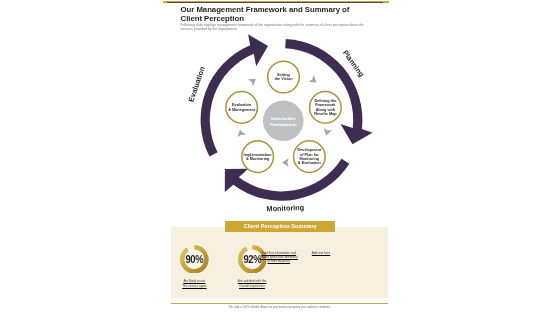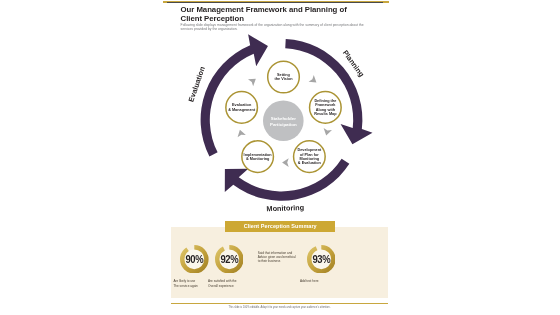--- a/index.html
+++ b/index.html
@@ -7,35 +7,35 @@
   .slide{position:absolute;left:163px;top:-26px;width:226px;height:341px;background:#ffffff;}
   .rule-gold{position:absolute;left:0;top:27px;width:226px;height:1.5px;background:#c8a73f;}
   .rule-dark{position:absolute;left:4px;top:28.4px;width:216px;height:1px;background:#4a4a4a;}
   .title{position:absolute;left:17.6px;top:31px;width:170px;font-size:7.8px;font-weight:bold;color:#231f20;line-height:9.1px;letter-spacing:-0.05px;}
   .diagram{position:absolute;left:0;top:0;}
   .subtitle{position:absolute;left:17.6px;top:49.6px;width:187px;font-size:3.4px;color:#77787b;line-height:3.9px;}
   .summary-panel{position:absolute;left:8px;top:252.6px;width:217px;height:71.6px;background:#f7efdf;}
   .summary-banner{position:absolute;left:54px;top:-5.9px;width:110.4px;height:10.9px;background:#cda834;display:flex;align-items:center;justify-content:center;}
   .summary-banner span{font-size:5.5px;font-weight:bold;color:#ffffff;letter-spacing:0.05px;}
   .stats{position:absolute;left:0;top:0;width:217px;height:71.6px;}
-  .stat{position:absolute;top:18px;width:42px;margin-left:-21px;text-align:left;}
+  .stat{position:absolute;top:18px;width:42px;margin-left:-21px;text-align:center;text-decoration:underline;}
   .stat .donut{position:relative;width:28.6px;height:28.6px;margin:0 auto;}
   .stat .donut svg{display:block;}
   .stat .pct{position:absolute;left:0;top:0;width:28.6px;height:28.6px;display:flex;align-items:center;justify-content:center;font-size:11px;font-weight:bold;color:#231f20;letter-spacing:-0.5px;transform:scaleX(0.86);}
   .stat .cap{margin-top:6.1px;font-size:3.1px;color:#4a4034;line-height:4.3px;}
   .rule-bottom{position:absolute;left:8px;top:328.6px;width:217px;height:1.5px;background:#c8a73f;}
   .footer-note{position:absolute;left:8px;top:332px;width:217px;text-align:center;font-size:2.6px;color:#6d6e71;}
 </style>
 </head>
 <body>
 
 <div class="slide">
   <div class="rule-gold"></div>
   <div class="rule-dark"></div>
-  <div class="title">Our Management Framework and Planning of Client Perception</div>
+  <div class="title">Our Management Framework and Summary of Client Perception</div>
   <div class="subtitle">Following slide displays management framework of the organization along with the summary of client perception about the services provided by the organization.</div>
   <svg class="diagram" viewBox="163 -26 226 341" width="226" height="341">
     <g>
       <path fill="#3f2c51" d="M 285.73 39.01 A 80.9 80.9 0 0 1 361.86 129.10 L 372.48 132.75 L 352.41 144.22 L 340.55 124.03 L 352.72 128.04 A 71.7 71.7 0 0 0 285.25 48.20 Z"></path>
       <path fill="#3f2c51" d="M 349.35 163.86 A 80.9 80.9 0 0 1 233.27 184.75 L 224.79 192.12 L 224.90 169.00 L 248.31 168.82 L 238.75 177.36 A 71.7 71.7 0 0 0 341.63 158.85 Z"></path>
       <path fill="#3f2c51" d="M 209.42 156.53 A 80.9 80.9 0 0 1 250.15 45.22 L 248.12 34.18 L 267.96 46.03 L 256.20 66.28 L 253.72 53.70 A 71.7 71.7 0 0 0 217.61 152.35 Z"></path>
     </g>
     <g fill="#231f20" font-family="Liberation Sans, sans-serif" font-size="7.3" font-weight="bold">
       <text transform="translate(199,85) rotate(-71)" text-anchor="middle">Evaluation</text>
       <text transform="translate(351.5,65) rotate(54)" text-anchor="middle">Planning</text>
@@ -96,21 +96,21 @@
               <circle cx="14.3" cy="14.3" r="9.999999999999998" fill="#faf7ec"></circle>
               <circle cx="14.3" cy="14.3" r="12.1" fill="none" stroke="url(#dg0)" stroke-width="4.4" stroke-dasharray="68.42 9.60" transform="rotate(-90 14.3 14.3)"></circle>
             </svg>
             <div class="pct">90%</div>
           </div>
           <div class="cap">
             <div>Are likely to use</div>
             <div>The service again</div>
           </div>
         </div>
-        <div class="stat" style="left: 58px;">
+        <div class="stat" style="left: 81px;">
           <div class="donut">
             <svg width="28.6" height="28.6" viewBox="0 0 28.6 28.6">
               <defs>
                 <linearGradient id="dg1" x1="0" y1="1" x2="1" y2="0">
                   <stop offset="0" stop-color="#a38225"></stop>
                   <stop offset="0.45" stop-color="#c2a03a"></stop>
                   <stop offset="1" stop-color="#dcc368"></stop>
                 </linearGradient>
               </defs>
               <circle cx="14.3" cy="14.3" r="9.999999999999998" fill="#faf7ec"></circle>
@@ -124,34 +124,20 @@
           </div>
         </div>
         <div class="stat" style="left: 107.8px;">
           <div class="cap">
             <div>Said that information and</div>
             <div>Advice given was beneficial</div>
             <div>to their business</div>
           </div>
         </div>
         <div class="stat" style="left: 150px;">
-          <div class="donut">
-            <svg width="28.6" height="28.6" viewBox="0 0 28.6 28.6">
-              <defs>
-                <linearGradient id="dg3" x1="0" y1="1" x2="1" y2="0">
-                  <stop offset="0" stop-color="#a38225"></stop>
-                  <stop offset="0.45" stop-color="#c2a03a"></stop>
-                  <stop offset="1" stop-color="#dcc368"></stop>
-                </linearGradient>
-              </defs>
-              <circle cx="14.3" cy="14.3" r="9.999999999999998" fill="#faf7ec"></circle>
-              <circle cx="14.3" cy="14.3" r="12.1" fill="none" stroke="url(#dg3)" stroke-width="4.4" stroke-dasharray="70.70 7.32" transform="rotate(-90 14.3 14.3)"></circle>
-            </svg>
-            <div class="pct">93%</div>
-          </div>
           <div class="cap">
             <div>Add text here</div>
           </div>
         </div>
       </div>
   </div>
   <div class="rule-bottom"></div>
   <div class="footer-note">This slide is 100% editable. Adapt it to your needs and capture your audience's attention.</div>
 </div>
 

